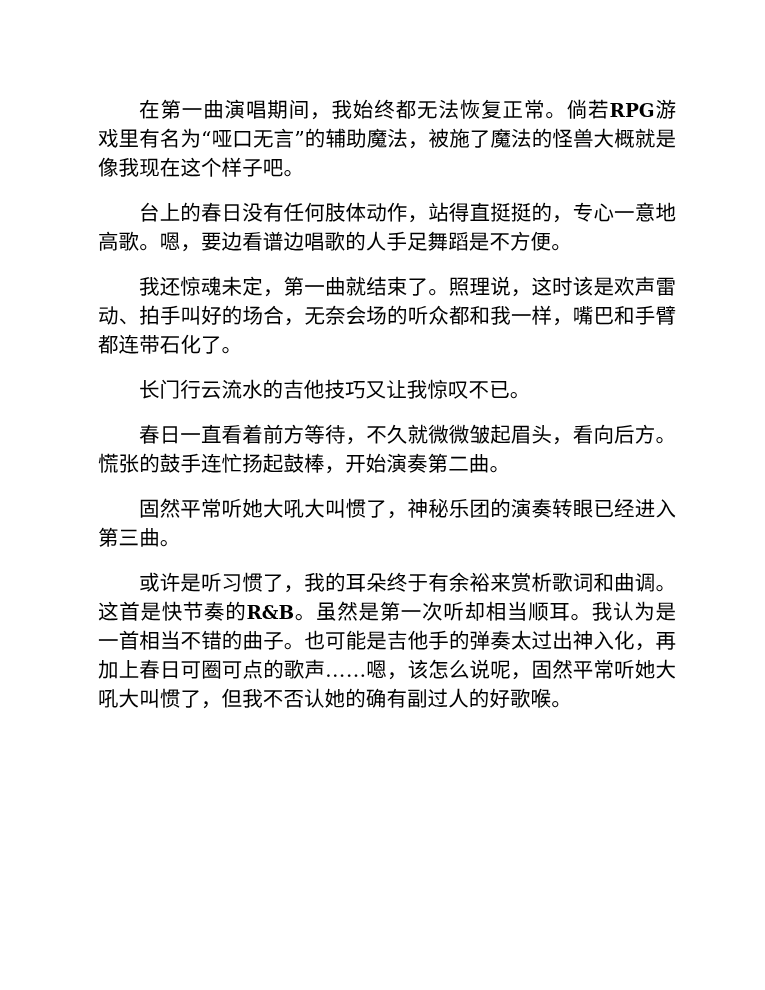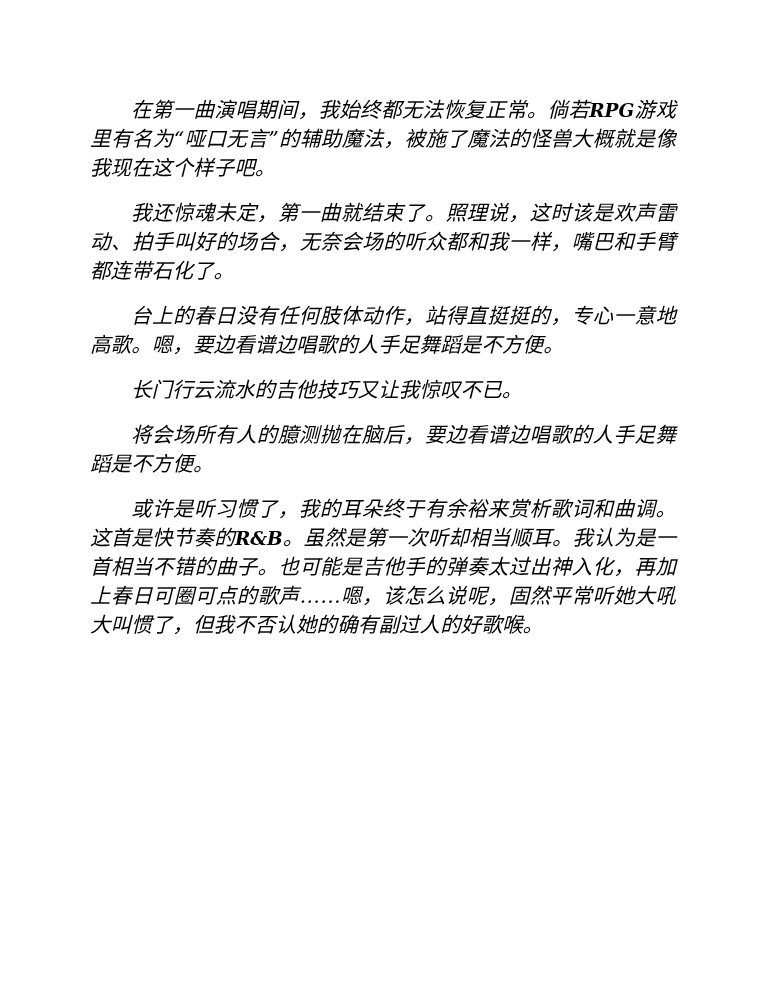--- a/index.html
+++ b/index.html
@@ -23,31 +23,30 @@
     background: #ffffff;
     box-sizing: border-box;
   }
   .text-column {
     position: absolute;
     left: 90px;
     top: 96px;
     width: 586px;
   }
   p.para {
-    margin: 0 0 16px 0;
+    margin: 0 0 16px 8px;
     padding: 0;
     font-size: 20.5px;
     line-height: 29px;
     text-align: justify;
     text-justify: inter-ideograph;
     text-indent: 2em;
     letter-spacing: 0.1px;
     word-break: break-all;
     font-weight: 400;
-    font-style: italic;
   }
   p.para:last-child {
     margin-bottom: 0;
   }
   
   .latin {
     font-family: "DejaVu Serif", "Liberation Serif", serif;
     font-weight: 700;
     font-size: 18.5px;
     letter-spacing: 0;
@@ -59,20 +58,21 @@
     letter-spacing: 0;
   }
 </style>
 </head>
 <body>
 
 <div class="page">
   <div class="text-column">
 
     <p class="para">在第一曲演唱期间，我始终都无法恢复正常。倘若<span class="latin">RPG</span>游戏里有名为“哑口无言”的辅助魔法，被施了魔法的怪兽大概就是像我现在这个样子吧。</p>
+    <p class="para">台上的春日没有任何肢体动作，站得直挺挺的，专心一意地高歌。嗯，要边看谱边唱歌的人手足舞蹈是不方便。</p>
     <p class="para">我还惊魂未定，第一曲就结束了。照理说，这时该是欢声雷动、拍手叫好的场合，无奈会场的听众都和我一样，嘴巴和手臂都连带石化了。</p>
-    <p class="para">台上的春日没有任何肢体动作，站得直挺挺的，专心一意地高歌。嗯，要边看谱边唱歌的人手足舞蹈是不方便。</p>
     <p class="para">长门行云流水的吉他技巧又让我惊叹不已。</p>
-    <p class="para">将会场所有人的臆测抛在脑后，要边看谱边唱歌的人手足舞蹈是不方便。</p>
+    <p class="para">春日一直看着前方等待，不久就微微皱起眉头，看向后方。慌张的鼓手连忙扬起鼓棒，开始演奏第二曲。</p>
+    <p class="para">固然平常听她大吼大叫惯了，神秘乐团的演奏转眼已经进入第三曲。</p>
     <p class="para">或许是听习惯了，我的耳朵终于有余裕来赏析歌词和曲调。这首是快节奏的<span class="latin">R&amp;B</span>。虽然是第一次听却相当顺耳。我认为是一首相当不错的曲子。也可能是吉他手的弹奏太过出神入化，再加上春日可圈可点的歌声……嗯，该怎么说呢，固然平常听她大吼大叫惯了，但我不否认她的确有副过人的好歌喉。</p>
 
   </div>
 </div>
 
 </body></html>

